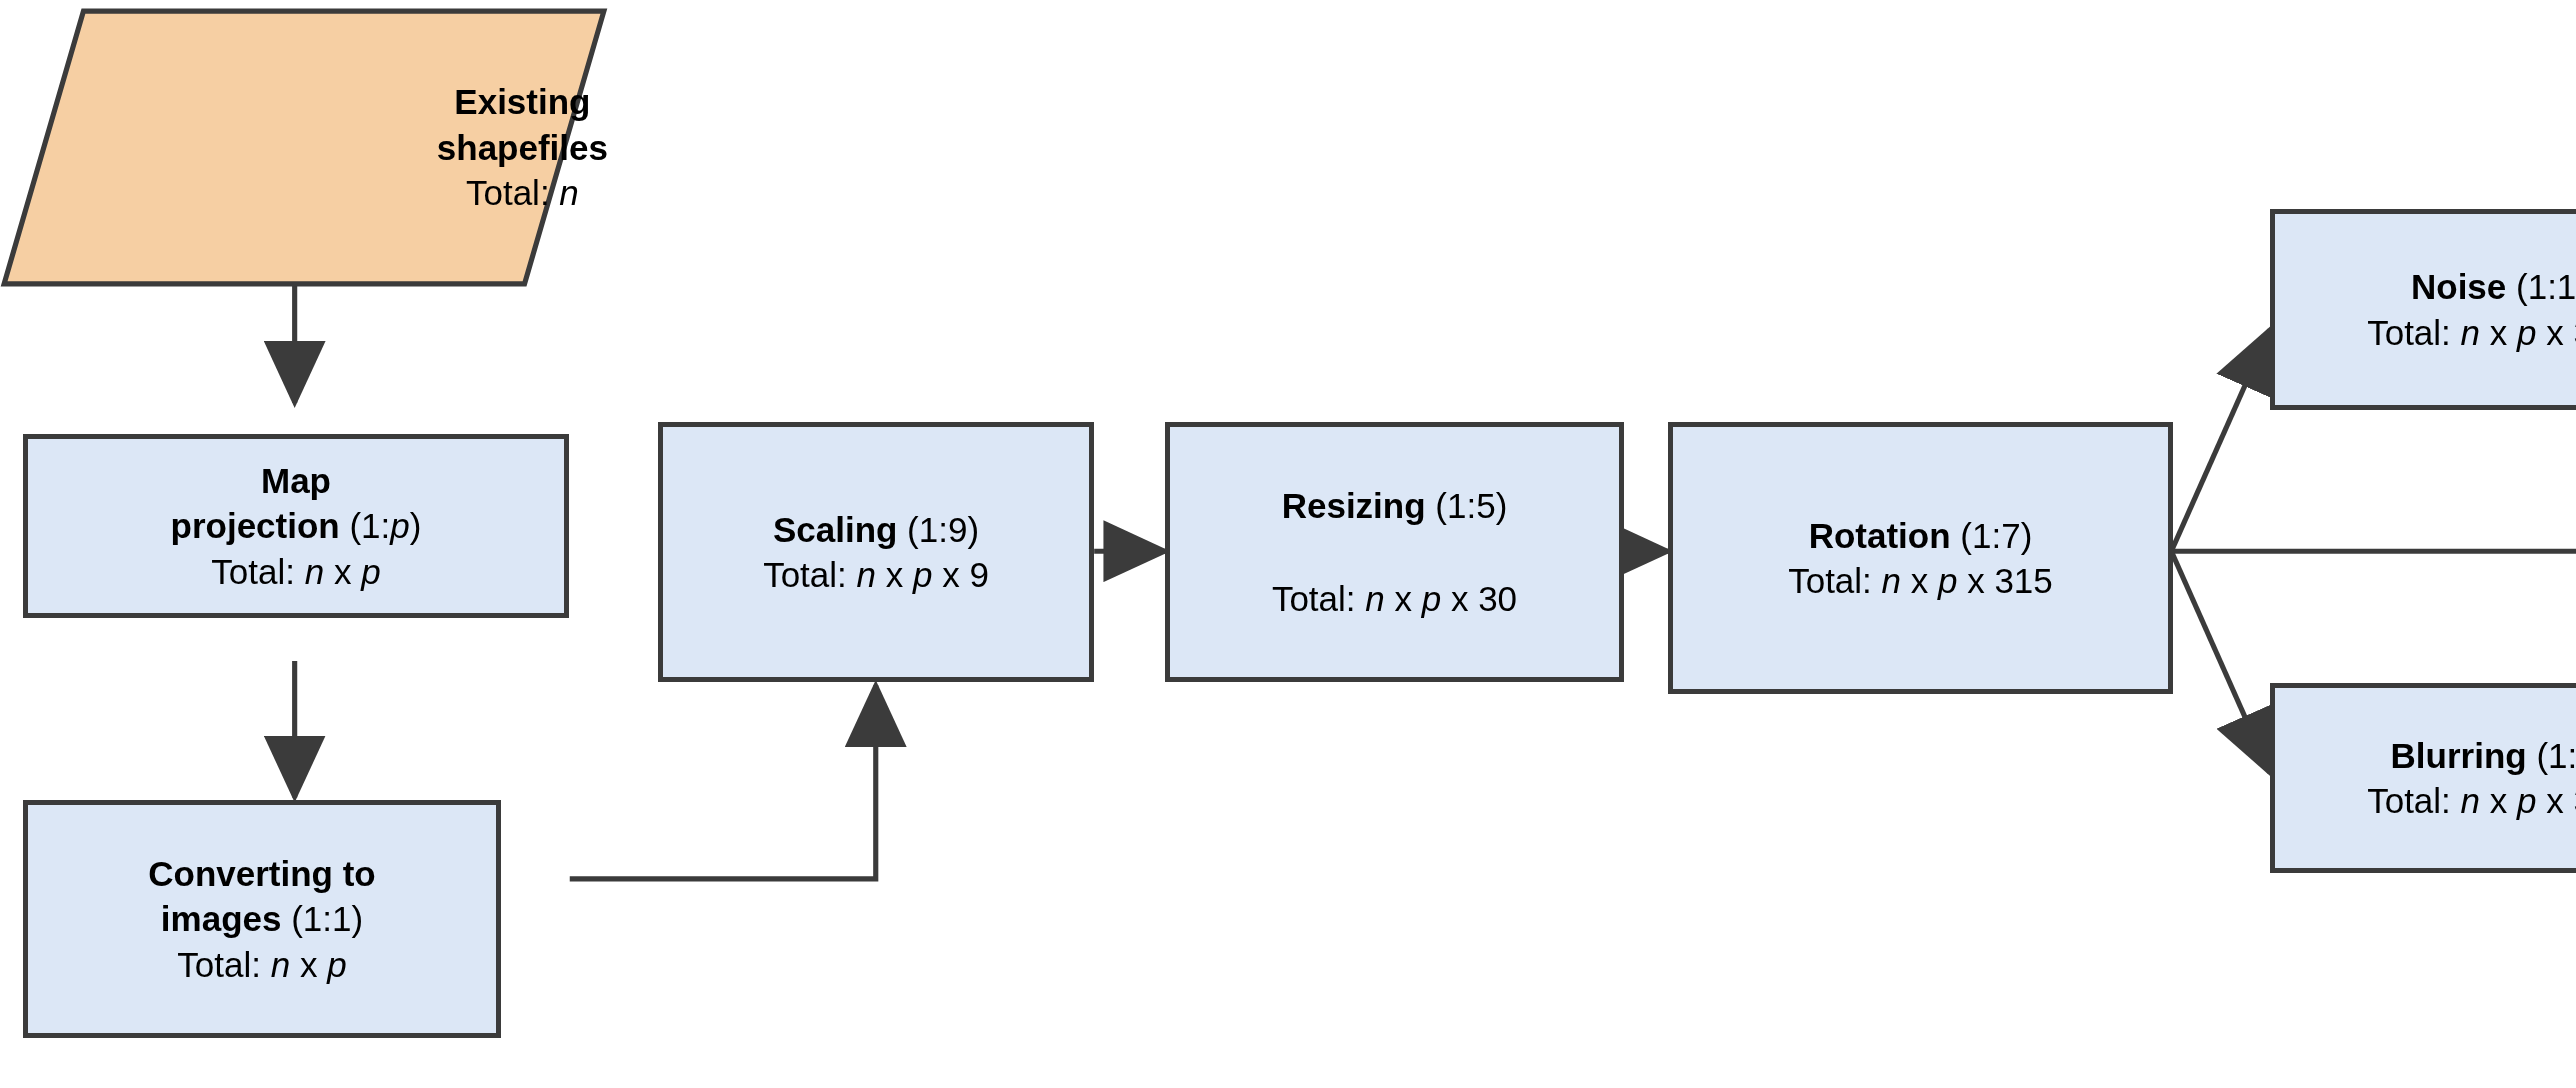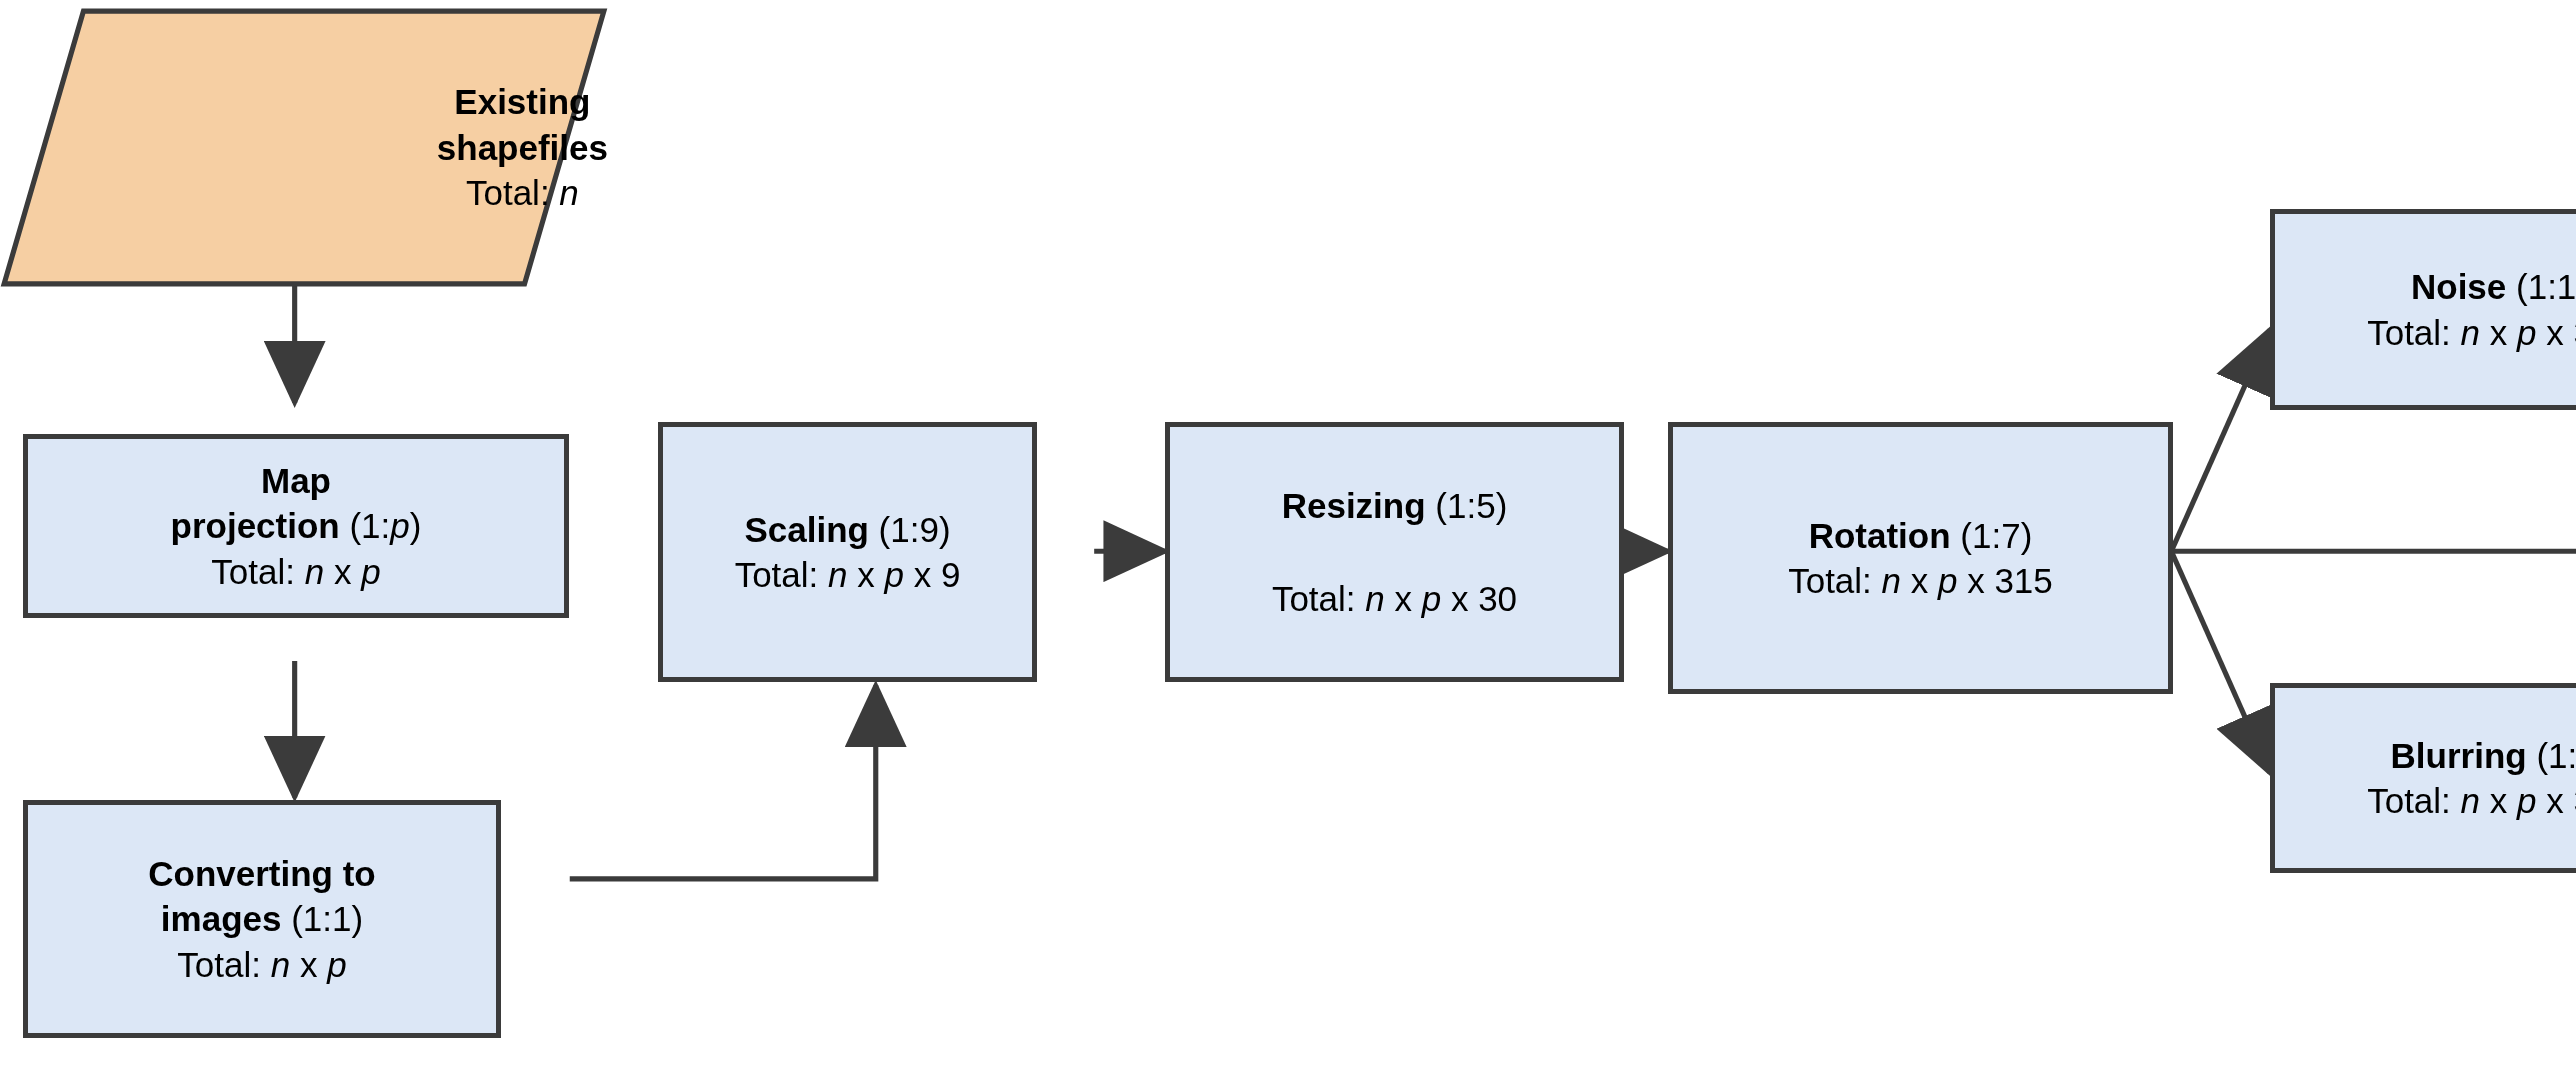--- a/index.html
+++ b/index.html
@@ -114,21 +114,21 @@
     <div class="mline"><span class="l1">projection</span><span class="l2"> (1:</span><span class="l2 ital">p</span><span class="l2">)</span></div>
     <div class="l2 mline"><span>Total: </span><span class="ital">n</span><span> x </span><span class="ital">p</span></div>
   </div>
 
   <div class="node proc" style="left:23px; top:800px; width:478px; height:238px;">
     <div class="l1 mline">Converting to</div>
     <div class="mline"><span class="l1">images</span><span class="l2"> (1:1)</span></div>
     <div class="l2 mline"><span>Total: </span><span class="ital">n</span><span> x </span><span class="ital">p</span></div>
   </div>
 
-  <div class="node proc" style="left:658px; top:422px; width:379px; height:260px;">
+  <div class="node proc" style="left:658px; top:422px; width:436px; height:260px;">
     <div class="mline"><span class="l1">Scaling</span><span class="l2"> (1:9)</span></div>
     <div class="l2 mline"><span>Total: </span><span class="ital">n</span><span> x </span><span class="ital">p</span><span> x </span><span>9</span></div>
   </div>
 
   <div class="node proc" style="left:1165px; top:422px; width:459px; height:260px;gap:48px;">
     <div class="mline"><span class="l1">Resizing</span><span class="l2"> (1:5)</span></div>
     <div class="l2 mline"><span>Total: </span><span class="ital">n</span><span> x </span><span class="ital">p</span><span> x </span><span>30</span></div>
   </div>
 
   <div class="node proc" style="left:1668px; top:422px; width:505px; height:272px;">

